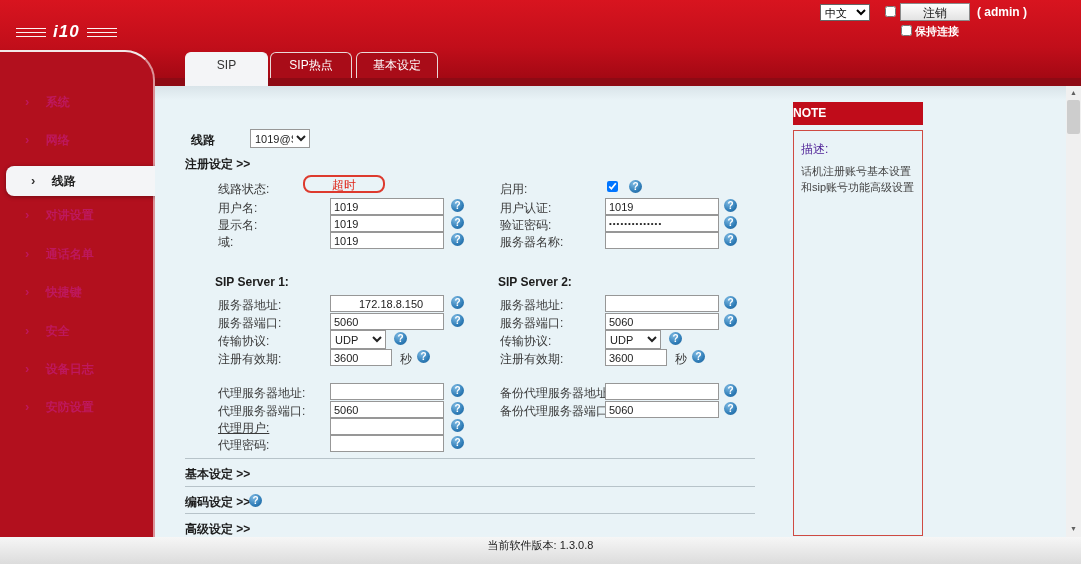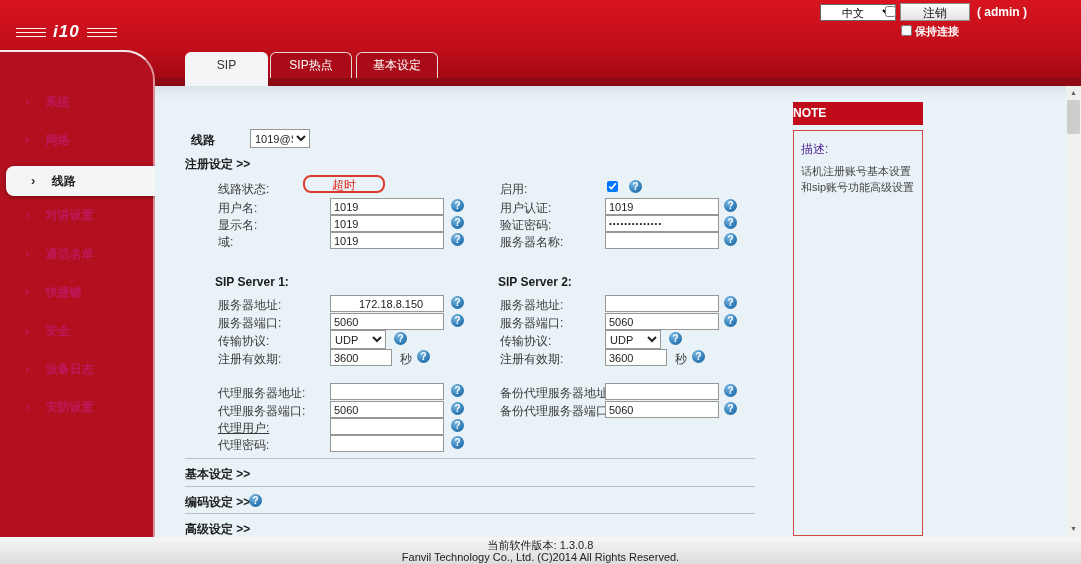--- a/index.html
+++ b/index.html
@@ -10,22 +10,22 @@
   
   .top-header { position:absolute; left:0; top:0; width:1081px; height:86px;
                 background:linear-gradient(180deg,#d8141f 0%, #c10e1a 55%, #9c0712 100%); }
   .tab-band { position:absolute; left:155px; top:78px; width:926px; height:8px; background:#8e0a14; }
 
   .logo { position:absolute; left:16px; top:22px; display:flex; align-items:center; gap:7px; }
   .slines { width:30px; height:9px;
             background:repeating-linear-gradient(180deg, rgba(255,255,255,.95) 0 1.5px, transparent 1.5px 4px); }
   .logo-text { color:#fff; font-size:17px; font-weight:bold; font-style:italic; letter-spacing:1px; }
 
-  .lang-select { position:absolute; left:820px; top:4px; width:76px; height:17px;
-                 font-size:11px; font-family:inherit; border:1px solid #666; background:#fff;padding-left:17px; }
+  .lang-select { position:absolute; left:820px; top:4px; width:50px; height:17px;
+                 font-size:11px; font-family:inherit; border:1px solid #666; background:#fff; }
   .cb { position:absolute; width:11px; height:11px; margin:0; cursor:pointer; }
   .logout-btn { position:absolute; left:900px; top:3px; width:70px; height:18px;
                 background:linear-gradient(#fdfdfd,#e3e3e3); border:1px solid #8a8a8a;
                 font-size:12px; font-family:inherit; color:#222; cursor:pointer; }
   .admin-lbl { position:absolute; left:977px; top:5px; color:#fff; font-weight:bold; font-size:12px; }
   .keepalive-lbl { position:absolute; left:915px; top:24px; color:#fff; font-weight:bold; font-size:11px; }
 
   
   .sidebar { position:absolute; left:0; top:50px; width:155px; height:487px; background:#b2101e;
              border-top-right-radius:30px; border-top:2px solid #f2e8e8; border-right:2px solid rgba(255,255,255,.55); }
@@ -256,16 +256,15 @@
   </div>
 
   <div class="scrollbar">
     <div class="sb-btn" style="top:0;">▲</div>
     <div class="sb-thumb"></div>
     <div class="sb-btn" style="bottom:2px;">▼</div>
   </div>
 
   <div class="footer">
     <div>当前软件版本: 1.3.0.8</div>
-    <div>Fanvil Technology Co., Ltd. (C)2014 All Rights Reserved.</div>
   </div>
 
 </div>
 
 </body></html>

